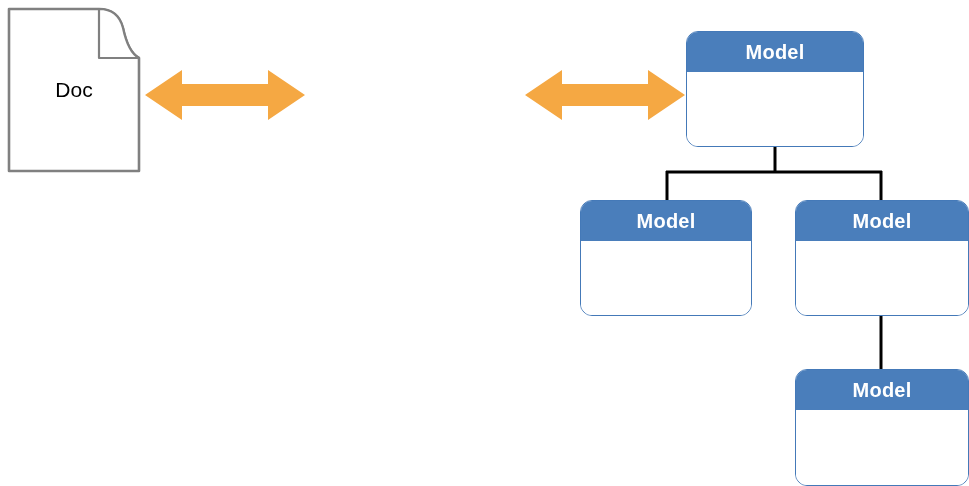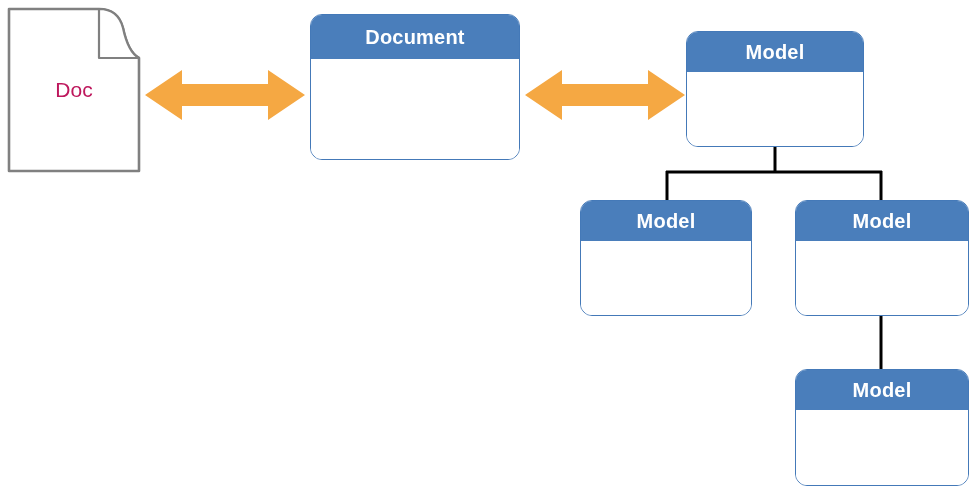--- a/index.html
+++ b/index.html
@@ -49,21 +49,21 @@
     letter-spacing: 0.2px;
     flex: 0 0 auto;
   }
   .node-body {
     background: #ffffff;
     flex: 1 1 auto;
   }
   .doc-label {
     position: absolute;
     z-index: 4;
-    color: #be185d;
+    color: #000000;
     display: flex;
     align-items: center;
     justify-content: center;
     white-space: nowrap;
   }
 </style>
 </head>
 <body>
 
 <div id="canvas">
@@ -83,26 +83,20 @@
 
   <svg class="layer" id="doc-shape" viewBox="0 0 969 486" xmlns="http://www.w3.org/2000/svg">
     <path d="M9,9 L99,9 Q118,9 123,28 Q128,52 139,58 L139,171 L9,171 Z" fill="#ffffff" stroke="#808080" stroke-width="2.6" stroke-linejoin="round"></path>
     <path d="M99,9 Q118,9 123,28 Q128,52 139,58 L99,58 Z" fill="#ffffff" stroke="#808080" stroke-width="2.2" stroke-linejoin="round"></path>
   </svg>
 
   <div class="doc-label" style="left:8px; top:8px; width:132px; height:164px; font-size:21px;">
     <span>Doc</span>
   </div>
 
-  <div class="node" style="left:310px; top:14px; width:210px; height:146px;">
-    <div class="node-header" style="height:44px; font-size:20px;">
-      <span>Document</span>
-    </div>
-    <div class="node-body"></div>
-  </div>
 
   <div class="node" style="left:686px; top:31px; width:178px; height:116px;">
     <div class="node-header" style="height:40px; font-size:20px;">
       <span>Model</span>
     </div>
     <div class="node-body"></div>
   </div>
 
   <div class="node" style="left:580px; top:200px; width:172px; height:116px;">
     <div class="node-header" style="height:40px; font-size:20px;">

